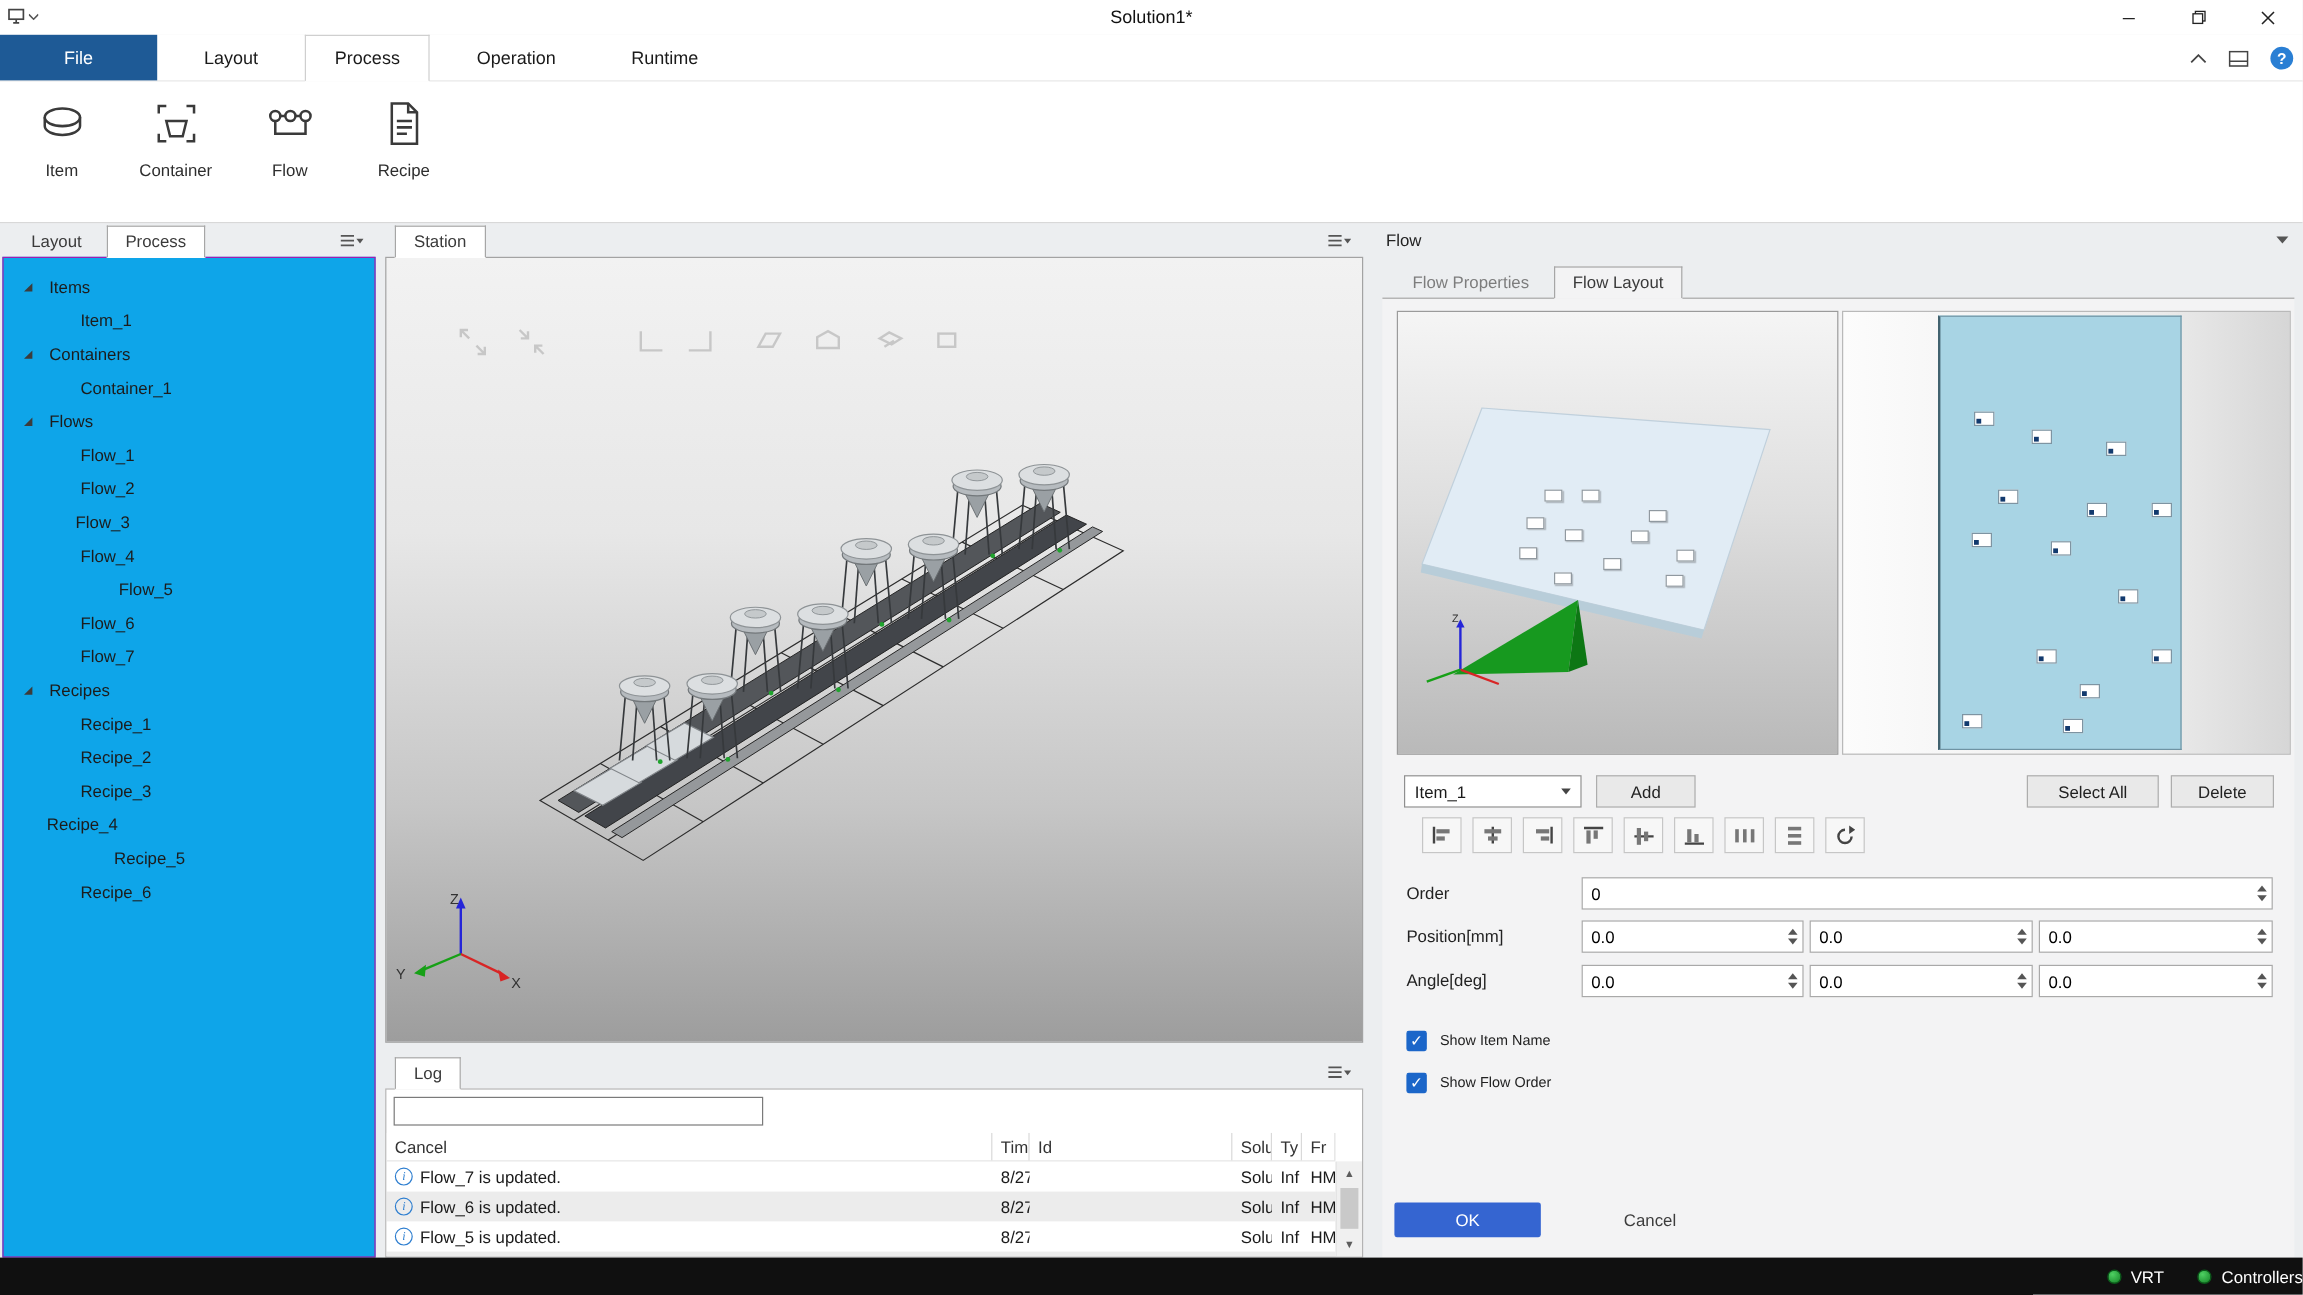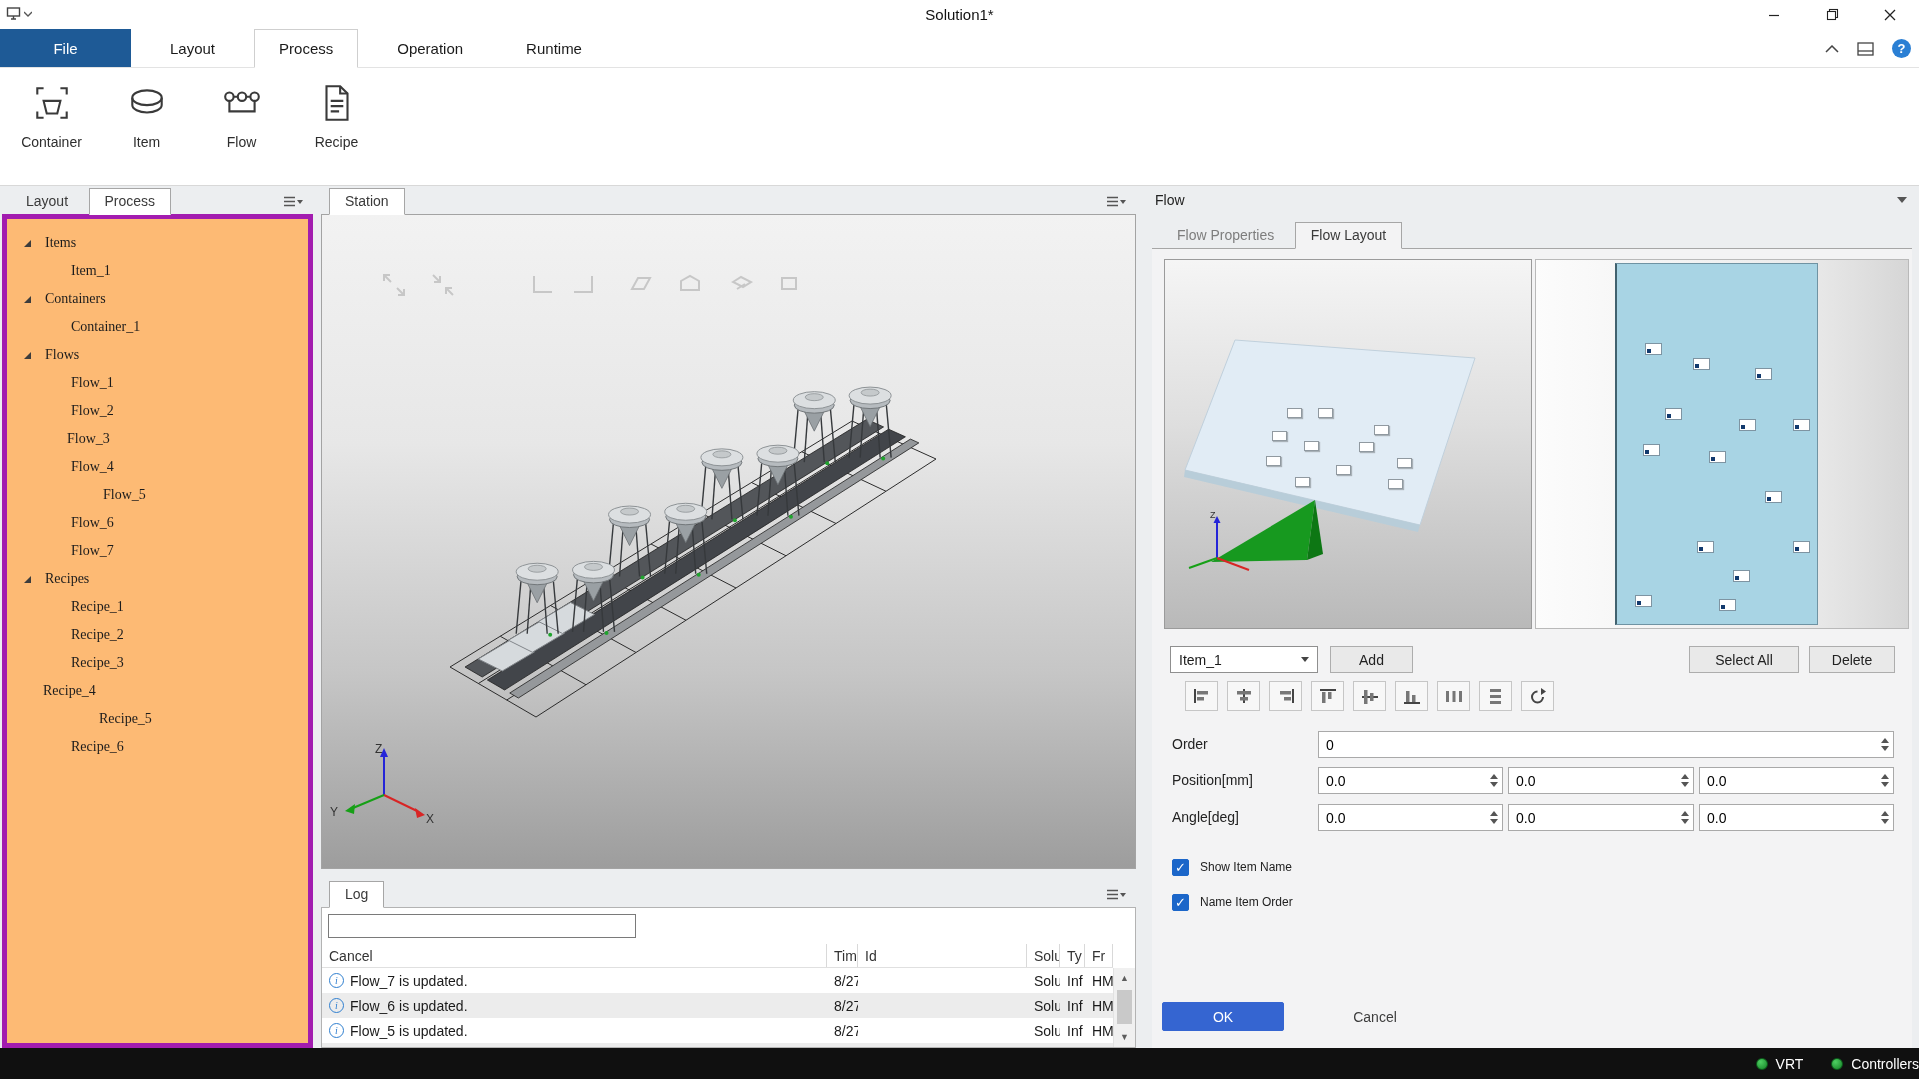--- a/index.html
+++ b/index.html
@@ -31,21 +31,21 @@
 
 .doc-tabs{height:28px;position:relative;padding-left:8px;white-space:nowrap;}
 .doc-tab{display:inline-block;line-height:25px;height:27px;padding:0 15px;font-size:14px;color:#3a3a3a;border:1px solid transparent;position:relative;top:2px;z-index:1;}
 .doc-tab.selected{background:#fff;border-color:#a6a6a6;border-bottom-color:#fff;z-index:3;}
 .doc-tab.selected.gray{background:#f3f3f4;border-bottom-color:#f3f3f4;}
 .doc-tab.dim{color:#7d7d7d;}
 .panel-menu{position:absolute;right:10px;top:8px;z-index:2;}
 
 
 .left-panel{position:absolute;left:2px;top:0;width:311px;bottom:0;}
-.left-content{position:absolute;top:28px;left:0;right:0;bottom:0;background:#fdba74;border:5px solid #a21caf;overflow:hidden;padding-top:10px;font-family:Liberation Serif, serif;}
+.left-content{position:absolute;top:28px;left:0;right:0;bottom:0;background:#0ea5e9;border:1px solid #a21caf;overflow:hidden;padding-top:10px;}
 .tree-row{height:28px;position:relative;display:flex;align-items:center;font-size:14px;color:#1c1c1c;}
 .tree-arrow{position:absolute;left:17px;top:11px;width:0;height:0;border-bottom:7px solid #3c3c3c;border-left:7px solid transparent;}
 
 
 .center-panel{position:absolute;left:321px;top:0;width:815px;bottom:0;}
 .viewport{position:absolute;top:28px;left:0;width:815px;height:655px;border:1px solid #a3a3a3;background:linear-gradient(180deg,#f2f2f2 0%,#e7e7e7 35%,#c6c6c6 70%,#9d9d9d 100%);overflow:hidden;}
 .viewport svg{display:block;}
 
 
 .log-panel{position:absolute;left:0;top:693px;width:815px;bottom:0;}
@@ -150,31 +150,31 @@
           <rect x="1" y="1" width="15" height="12" fill="none" stroke="#444" stroke-width="1.3"></rect>
           <line x1="1" y1="9" x2="16" y2="9" stroke="#444" stroke-width="1.3"></line>
         </svg>
       <div class="help-circle">?</div>
     </div>
   </div>
 
   <div class="ribbon">
     <div class="ribbon-btn">
       <svg width="44" height="42" viewBox="0 0 40 40" fill="none" stroke="#3a3a3a" stroke-width="2">
+          <ellipse cx="20" cy="15" rx="14" ry="7"></ellipse>
+          <path d="M6,15 v7 a14,7 0 0 0 28,0 v-7"></path>
+        </svg>
+      <span>Item</span>
+    </div>
+    <div class="ribbon-btn">
+      <svg width="44" height="42" viewBox="0 0 40 40" fill="none" stroke="#3a3a3a" stroke-width="2">
           <path d="M12,6 H6 v6 M28,6 h6 v6 M34,28 v6 h-6 M12,34 H6 v-6"></path>
           <path d="M12,18 h16 l-3,12 h-10 Z"></path>
         </svg>
       <span>Container</span>
-    </div>
-    <div class="ribbon-btn">
-      <svg width="44" height="42" viewBox="0 0 40 40" fill="none" stroke="#3a3a3a" stroke-width="2">
-          <ellipse cx="20" cy="15" rx="14" ry="7"></ellipse>
-          <path d="M6,15 v7 a14,7 0 0 0 28,0 v-7"></path>
-        </svg>
-      <span>Item</span>
     </div>
     <div class="ribbon-btn">
       <svg width="44" height="42" viewBox="0 0 40 40" fill="none" stroke="#3a3a3a" stroke-width="2">
           <circle cx="8" cy="14" r="4"></circle>
           <circle cx="20" cy="14" r="4"></circle>
           <circle cx="32" cy="14" r="4"></circle>
           <path d="M12,14 h4 M24,14 h4"></path>
           <path d="M8,18 v10 h24 v-10"></path>
         </svg>
       <span>Flow</span>
@@ -752,21 +752,21 @@
             </span>
         </div>
 
         <div>
             <div class="cb-row" style="top: 608px;">
               <div class="cb checked"></div>
               <span class="cb-label">Show Item Name</span>
             </div>
             <div class="cb-row" style="top: 643px;">
               <div class="cb checked"></div>
-              <span class="cb-label">Name Item Order</span>
+              <span class="cb-label">Show Flow Order</span>
             </div>
           </div>
 
         <div class="btn primary" style="left:10px;top:753px;width:122px;">OK</div>
         <div class="btn flat" style="left:185px;top:753px;width:76px;">Cancel</div>
       </div>
     </div>
   </div>
 
   <div class="statusbar">

